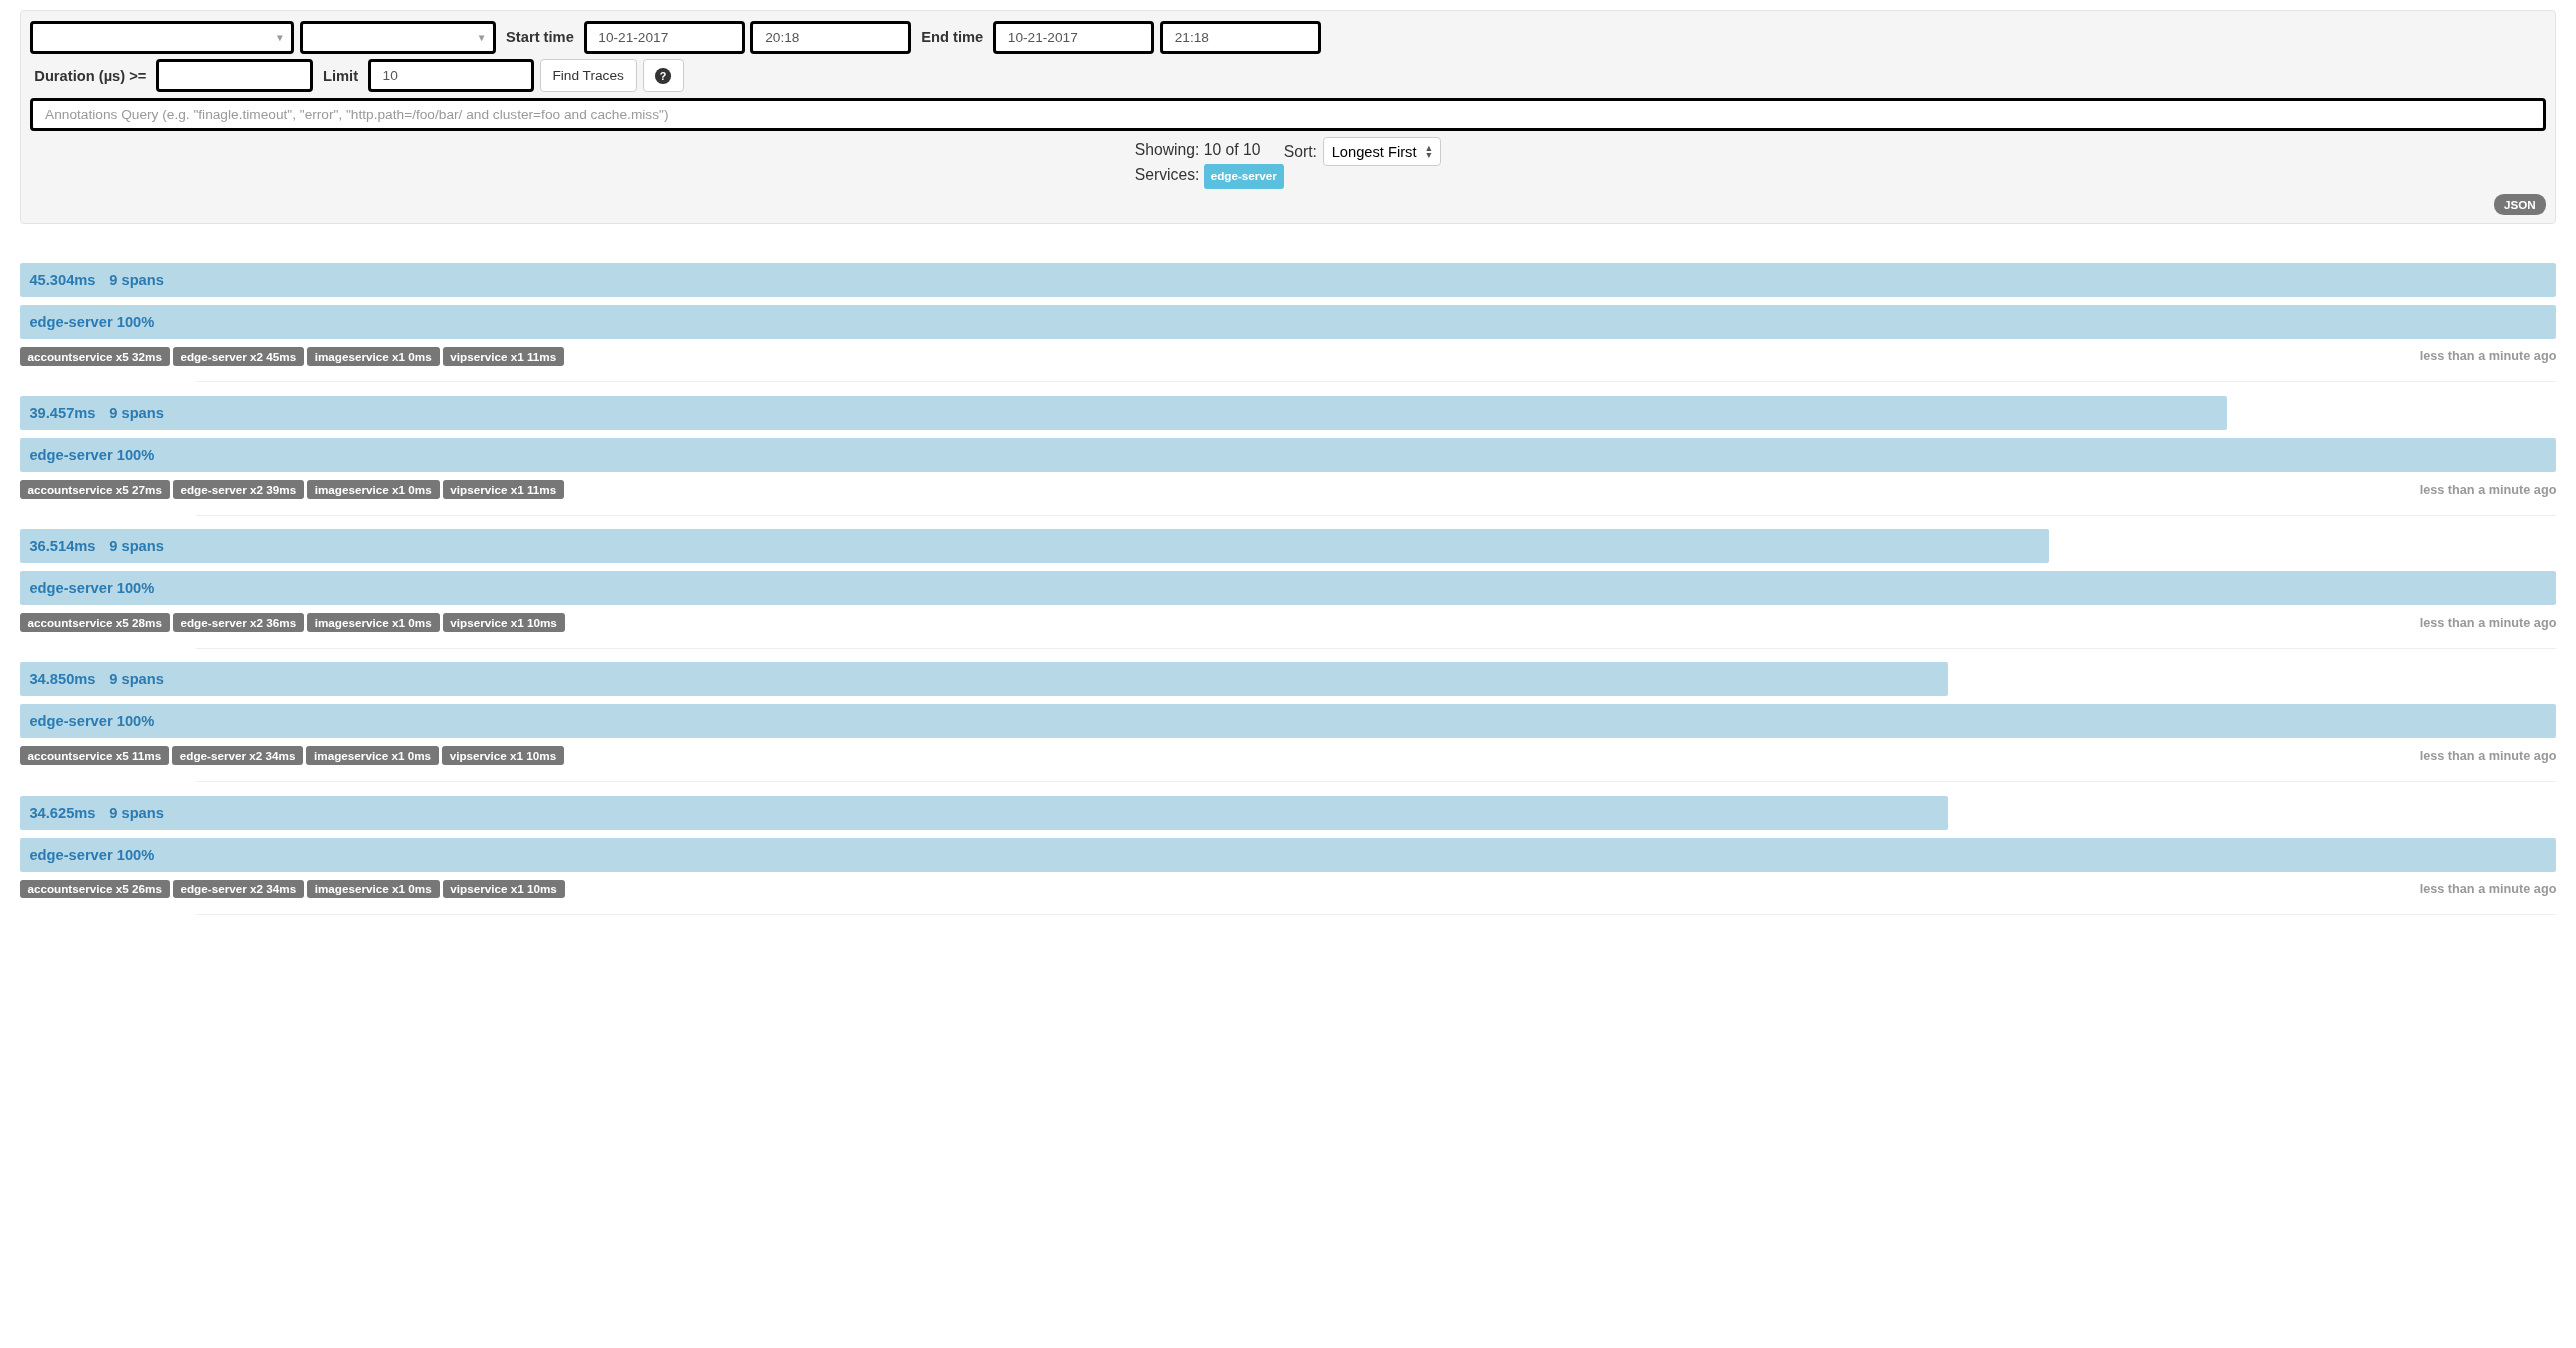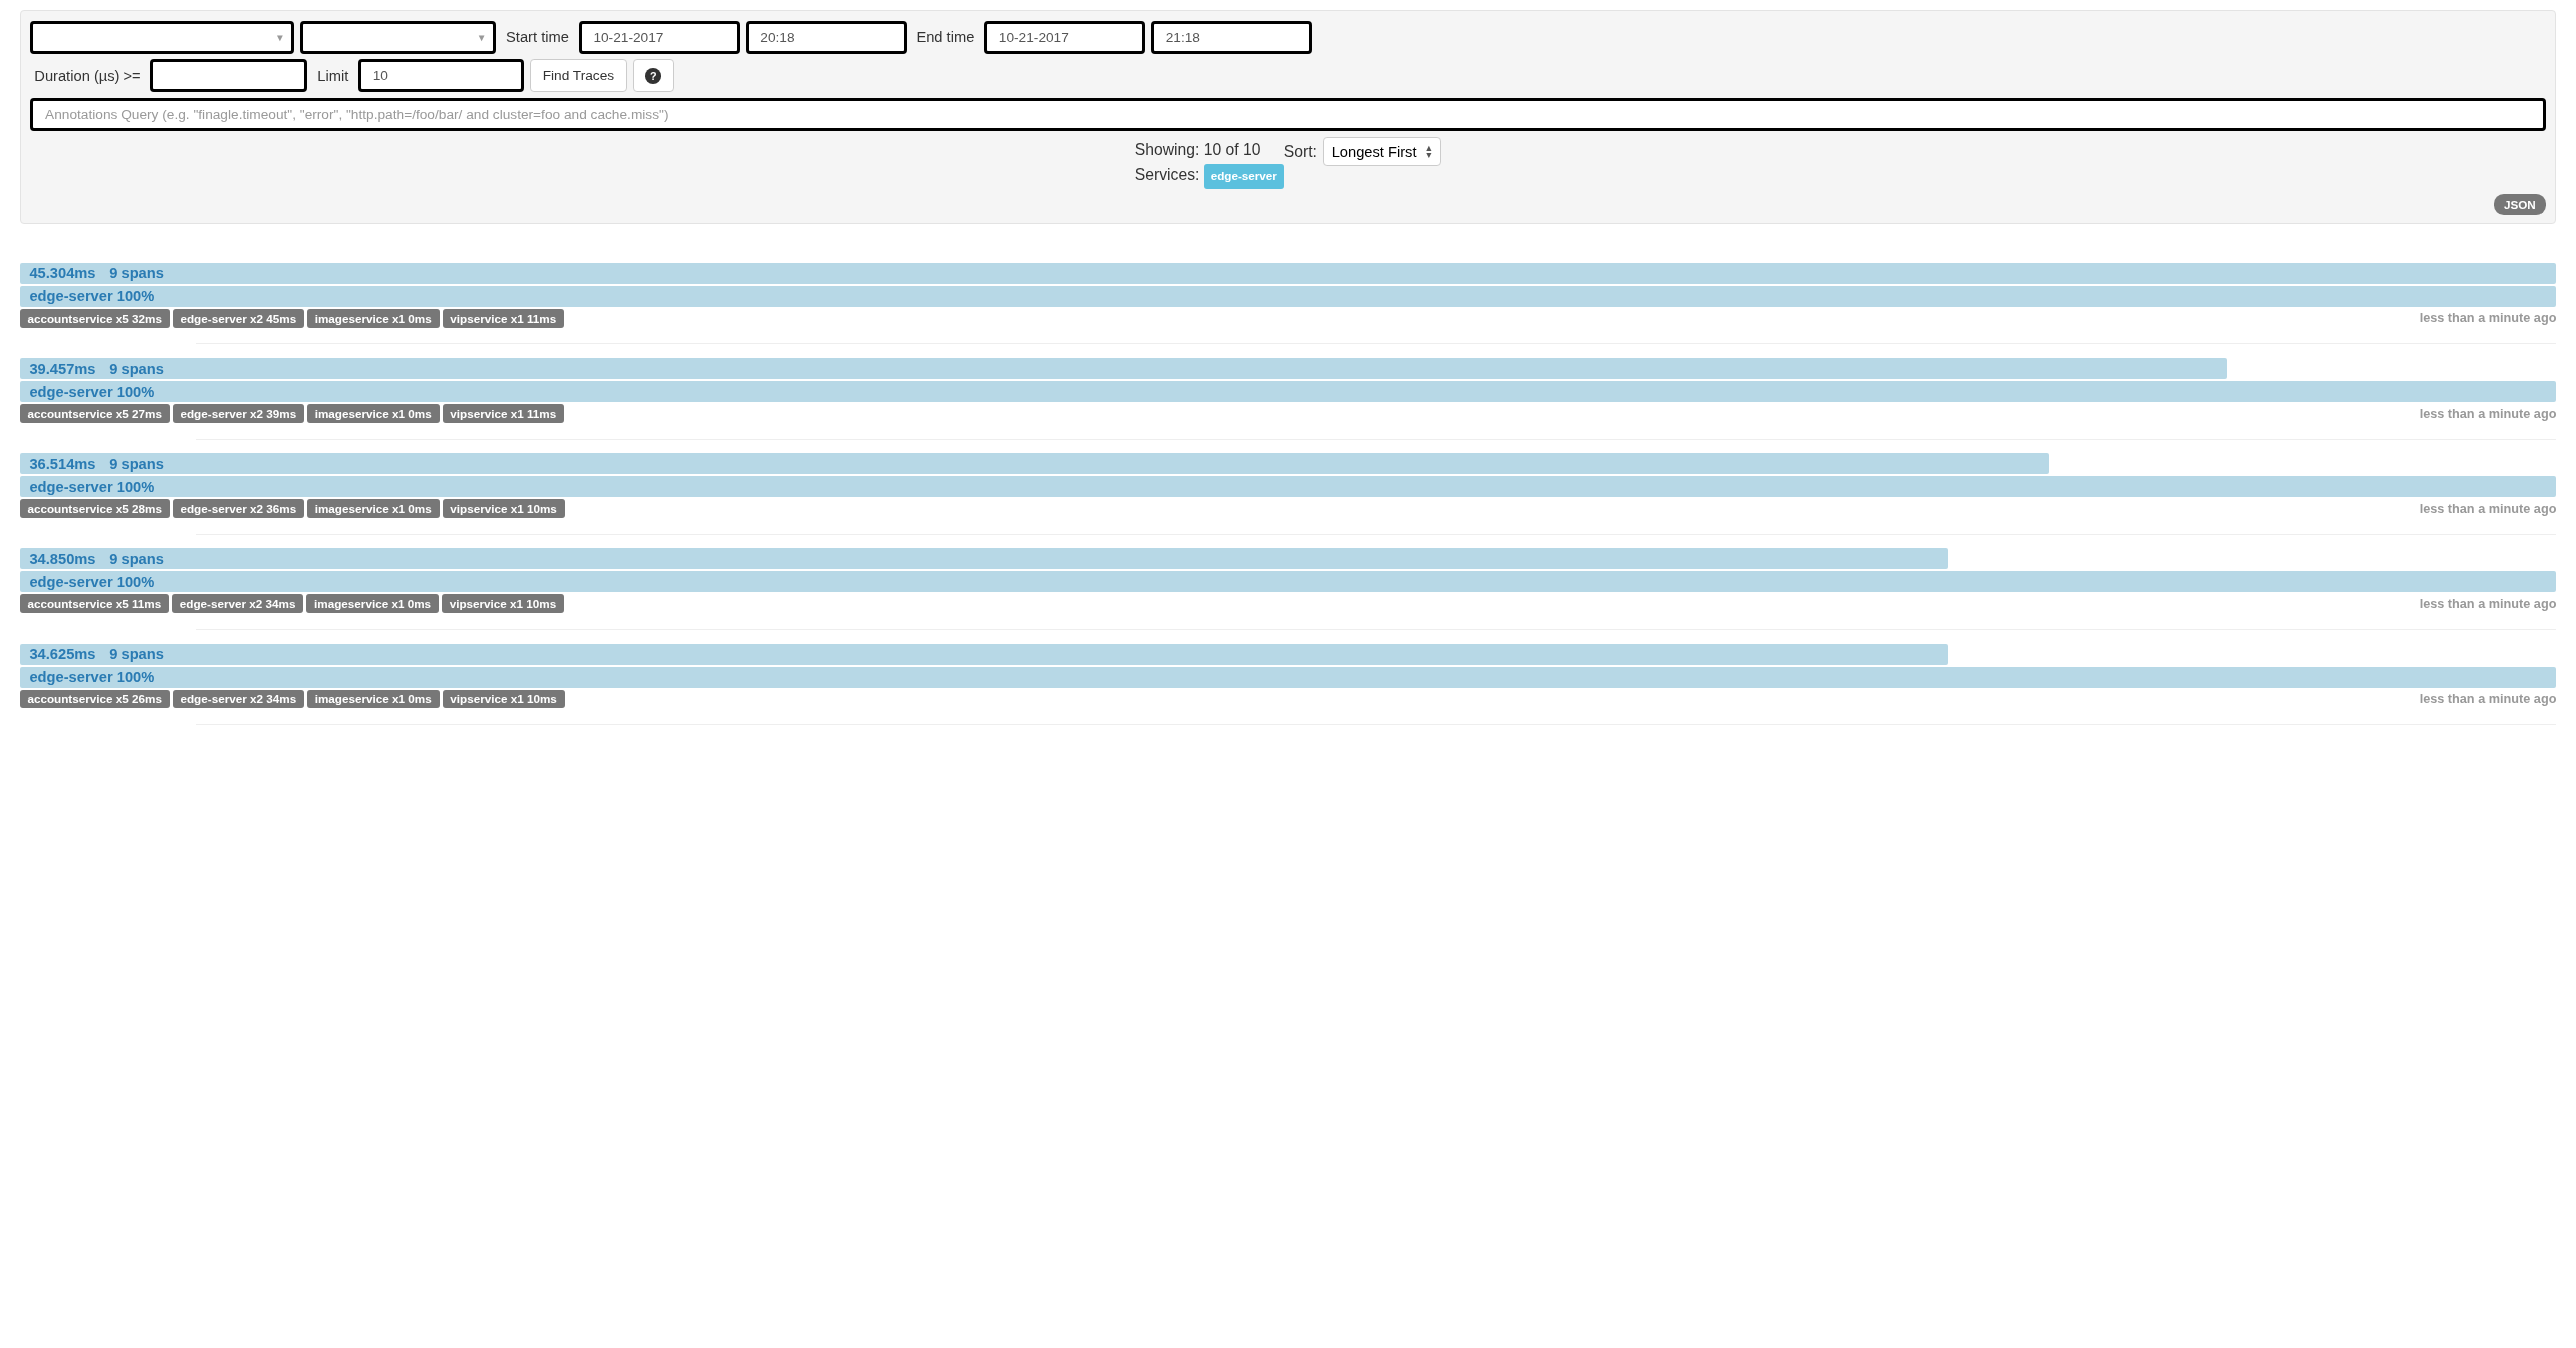--- a/index.html
+++ b/index.html
@@ -19,21 +19,21 @@
     padding: 9.8px 9.8px 7.8px 9.8px;
   }
   .form-row {
     display: flex;
     align-items: center;
     flex-wrap: wrap;
     gap: 5.9px;
     margin-bottom: 5.9px;
   }
   .form-label {
-    font-weight: 400;
+    font-weight: 700;
     font-size: 14.7px;
     padding: 0 3.9px;
   }
   .form-control {
     height: 33px;
     padding: 5.9px 11.7px;
     font-size: 13.7px;
     line-height: 1.4;
     color: #555;
     background: #fff;
@@ -127,21 +127,21 @@
     font-weight: 700;
     font-size: 11.7px;
     padding: 3.9px 9.8px;
     border-radius: 9.8px;
     border: none;
     cursor: pointer;
   }
 
   .results { margin: 39px 19.6px 0 19.6px; }
   .trace { margin-bottom: 15.7px; }
-  .bar-track { position: relative; height: 21px; margin-bottom: 2px; }
+  .bar-track { position: relative; height: 34px; margin-bottom: 8px; }
   .bar-fill {
     position: absolute; top: 0; left: 0; height: 100%;
     background: #b7d8e6;
     border-radius: 2px;
   }
   .bar-text {
     position: absolute; top: 0; left: 0; height: 100%;
     display: flex; align-items: center;
     padding-left: 9.8px;
     font-weight: 700;

